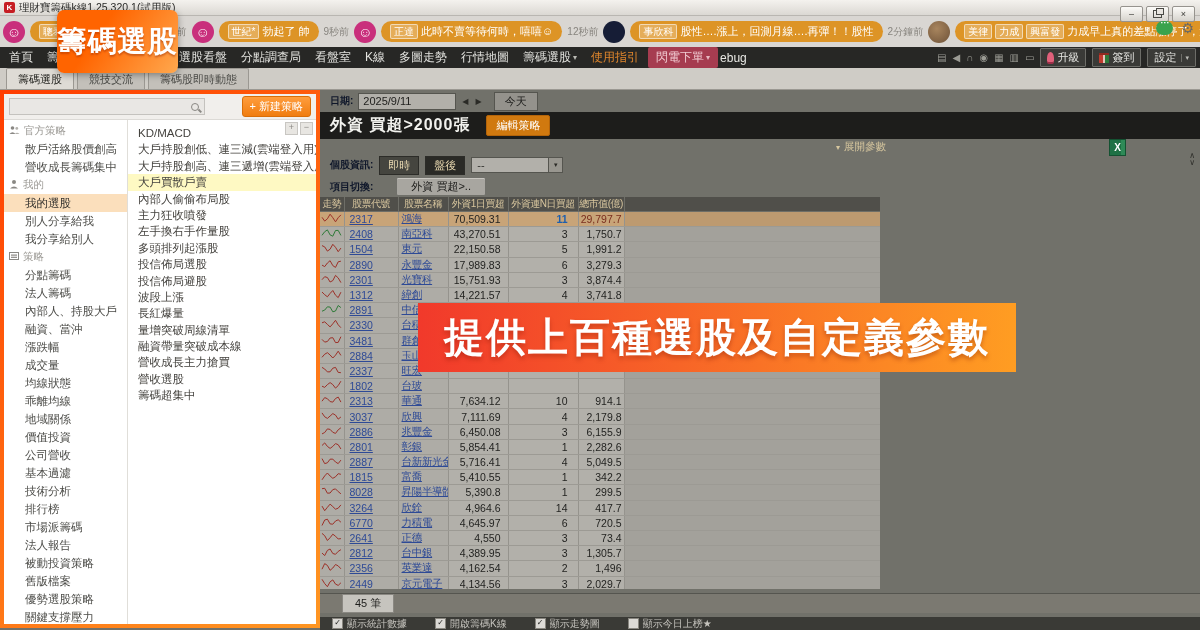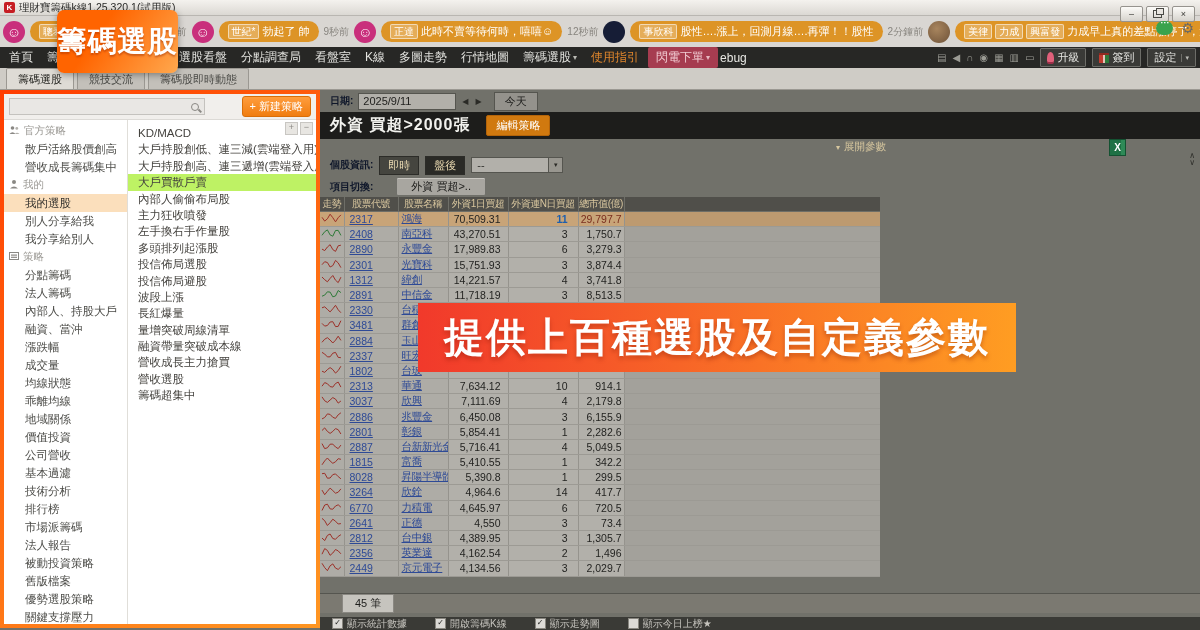--- a/index.html
+++ b/index.html
@@ -76,21 +76,21 @@
   #side{width:124px;border-right:1px solid #e0ded9;padding-top:2px;overflow:hidden;box-sizing:border-box;}
   .side-group{height:18px;display:flex;align-items:center;gap:4px;padding-left:5px;font-size:10.5px;color:#9b9994;}
   .side-group svg{flex:0 0 auto;}
   .side-item{height:18px;line-height:18px;padding-left:21px;font-size:11.5px;color:#4c4c48;white-space:nowrap;}
   .side-item.selected{background:#fbdfbc;color:#33312d;}
   #stratlist{flex:1;position:relative;padding-top:5px;overflow:hidden;}
   .pm{position:absolute;top:2px;right:3px;display:flex;gap:2px;}
   .pm span{width:11px;height:11px;background:#e8e6e2;border:1px solid #c8c6c2;color:#8c8a86;
     font-size:9px;line-height:9px;text-align:center;}
   .strategy-item{height:16.4px;line-height:16.4px;padding-left:10px;font-size:11.5px;color:#44423e;white-space:nowrap;overflow:hidden;}
-  .strategy-item.selected{background:#bef264;}
+  .strategy-item.selected{background:#fef9c3;}
   
   #main{position:absolute;left:320px;top:90px;width:880px;height:540px;background:#71716a;overflow:hidden;}
   .lbl{font-size:10px;color:#0f172a;font-weight:bold;}
   .date-row{position:absolute;left:0;top:0;width:880px;height:22px;display:flex;align-items:center;gap:5px;padding-left:10px;box-sizing:border-box;}
   .date-input{width:88px;height:15px;background:#b2b0aa;border:1px solid #55554f;color:#1e1e1c;
     font-size:11px;padding:0 4px;font-family:inherit;}
   .nav{font-size:8px;color:#2a2a26;padding:0 1px;}
   .today{background:#94928c;border:1px solid #55554f;font-size:11px;color:#1c1c1a;padding:1px 10px;
     margin-left:6px;font-family:inherit;}
   .strat-bar{position:absolute;left:0;top:22px;width:880px;height:27px;background:#1d1d1b;
@@ -445,20 +445,31 @@
                 </svg></td>
               <td class="code"><a>2408</a></td>
               <td class="name"><a>南亞科</a></td>
               <td class="v b1">43,270.51</td>
               <td class="v bn">3</td>
               <td class="v mc">1,750.7</td>
               <td class="fill"></td>
             </tr>
             <tr>
               <td class="spark"><svg width="21" height="12" viewBox="0 0 21 12">
+                  <polyline fill="none" stroke="#9c3028" stroke-width="1" points="1.0,3.6 3.7,4.9 6.4,9.1 9.1,7.2 11.8,2.3 14.5,5.3 17.2,9.7 19.9,6.1"></polyline>
+                </svg></td>
+              <td class="code"><a>1504</a></td>
+              <td class="name"><a>東元</a></td>
+              <td class="v b1">22,150.58</td>
+              <td class="v bn">5</td>
+              <td class="v mc">1,991.2</td>
+              <td class="fill"></td>
+            </tr>
+            <tr>
+              <td class="spark"><svg width="21" height="12" viewBox="0 0 21 12">
                   <polyline fill="none" stroke="#9c3028" stroke-width="1" points="1.0,7.1 3.7,8.6 6.4,5.0 9.1,2.7 11.8,7.6 14.5,9.4 17.2,3.8 19.9,3.2"></polyline>
                 </svg></td>
               <td class="code"><a>2890</a></td>
               <td class="name"><a>永豐金</a></td>
               <td class="v b1">17,989.83</td>
               <td class="v bn">6</td>
               <td class="v mc">3,279.3</td>
               <td class="fill"></td>
             </tr>
             <tr>

